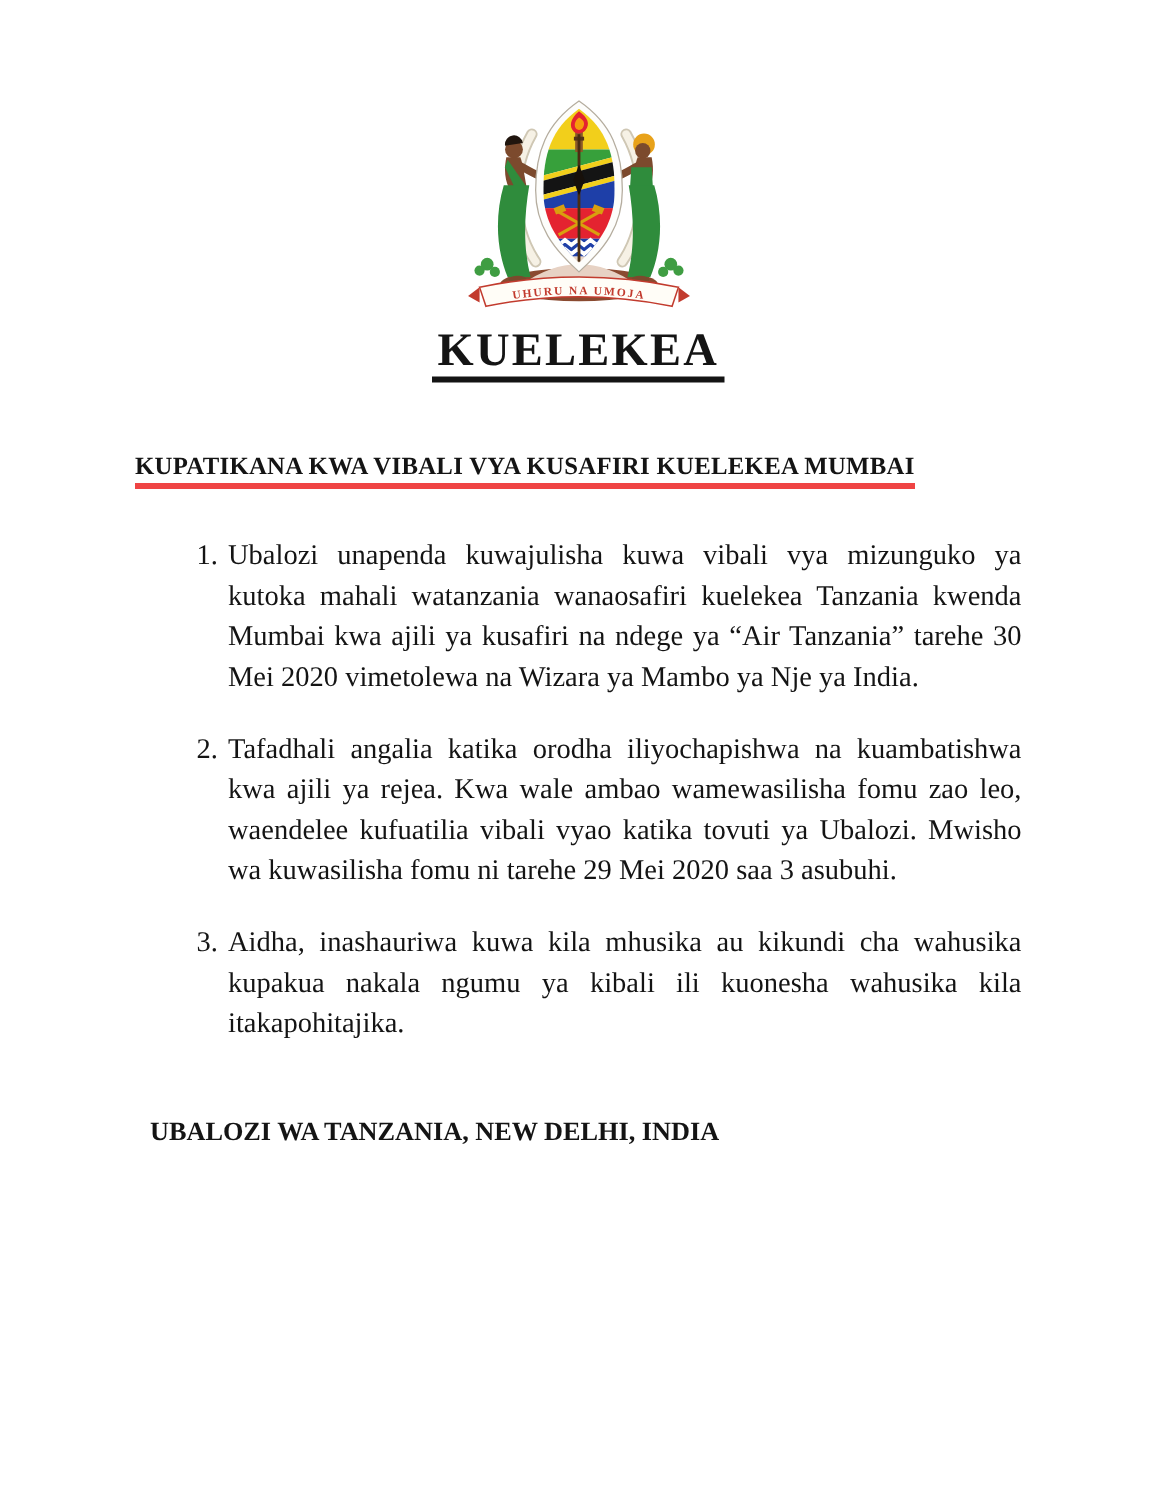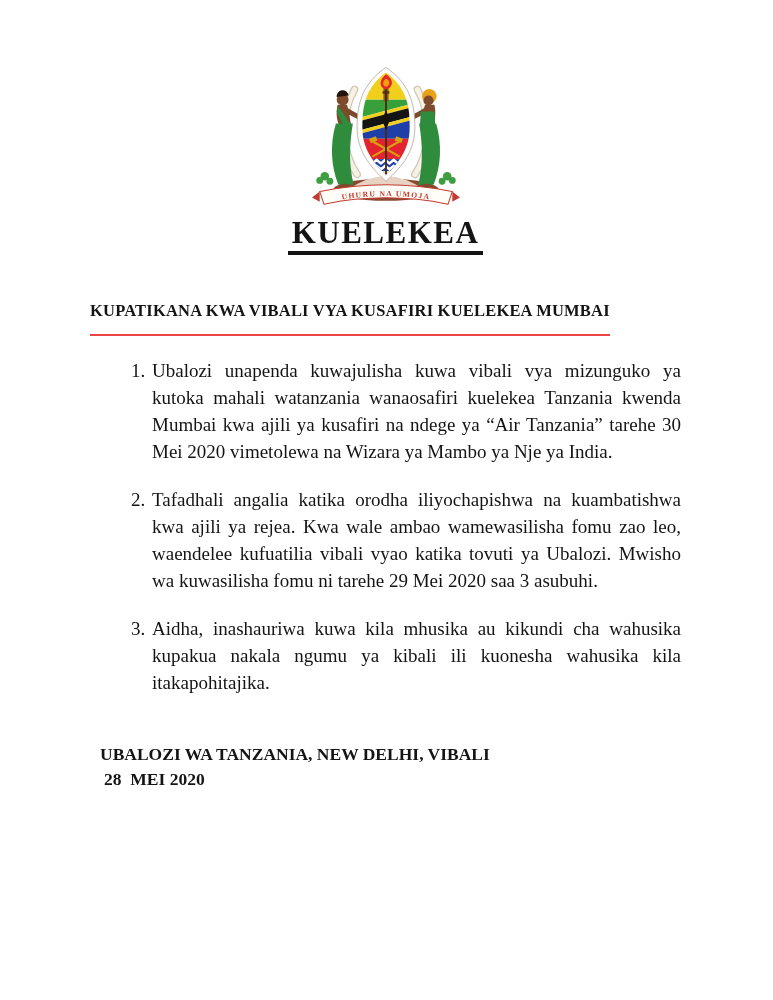--- a/index.html
+++ b/index.html
@@ -23,21 +23,21 @@
     letter-spacing: 1.5px;
   }
   .doc-title .underlined { border-bottom: 4px solid #141414; padding: 0 4px 1px 4px; }
 
   .section-heading {
     margin: 50px 0 0 0;
     font-size: 16.5px;
     font-weight: 700;
     letter-spacing: 0.2px;
   }
-  .section-heading .underlined { border-bottom: 2px solid #ef4444; padding-bottom: 14px; }
+  .section-heading .underlined { border-bottom: 4px solid #ef4444; padding-bottom: 2px; }
 
   ol.body-list {
     margin: 36px 0 16px 0;
     padding-left: 60px;
     font-size: 19px;
     line-height: 27px;
     text-align: justify;
   }
   ol.body-list li { margin-bottom: 21px; padding-left: 2px; }
 
@@ -153,17 +153,16 @@
 
   <h2 class="section-heading"><span class="underlined">KUPATIKANA KWA VIBALI VYA KUSAFIRI KUELEKEA MUMBAI</span></h2>
 
   <ol class="body-list">
     <li>Ubalozi unapenda kuwajulisha kuwa vibali vya mizunguko ya kutoka mahali watanzania wanaosafiri kuelekea Tanzania kwenda Mumbai kwa ajili ya kusafiri na ndege ya “Air Tanzania” tarehe 30 Mei 2020 vimetolewa na Wizara ya Mambo ya Nje ya India.</li>
     <li>Tafadhali angalia katika orodha iliyochapishwa na kuambatishwa kwa ajili ya rejea. Kwa wale ambao wamewasilisha fomu zao leo, waendelee kufuatilia vibali vyao katika tovuti ya Ubalozi. Mwisho wa kuwasilisha fomu ni tarehe 29 Mei 2020 saa 3 asubuhi.</li>
     <li>Aidha, inashauriwa kuwa kila mhusika au kikundi cha wahusika kupakua nakala ngumu ya kibali ili kuonesha wahusika kila itakapohitajika.</li>
   </ol>
 
   <div class="signoff">
-    <div class="signoff-line1">UBALOZI WA TANZANIA, NEW DELHI, VIBALI</div>
-    <div class="signoff-line2">28  MEI 2020</div>
+    <div class="signoff-line1">UBALOZI WA TANZANIA, NEW DELHI, INDIA</div>
   </div>
 
 </div>
 
 </body></html>

